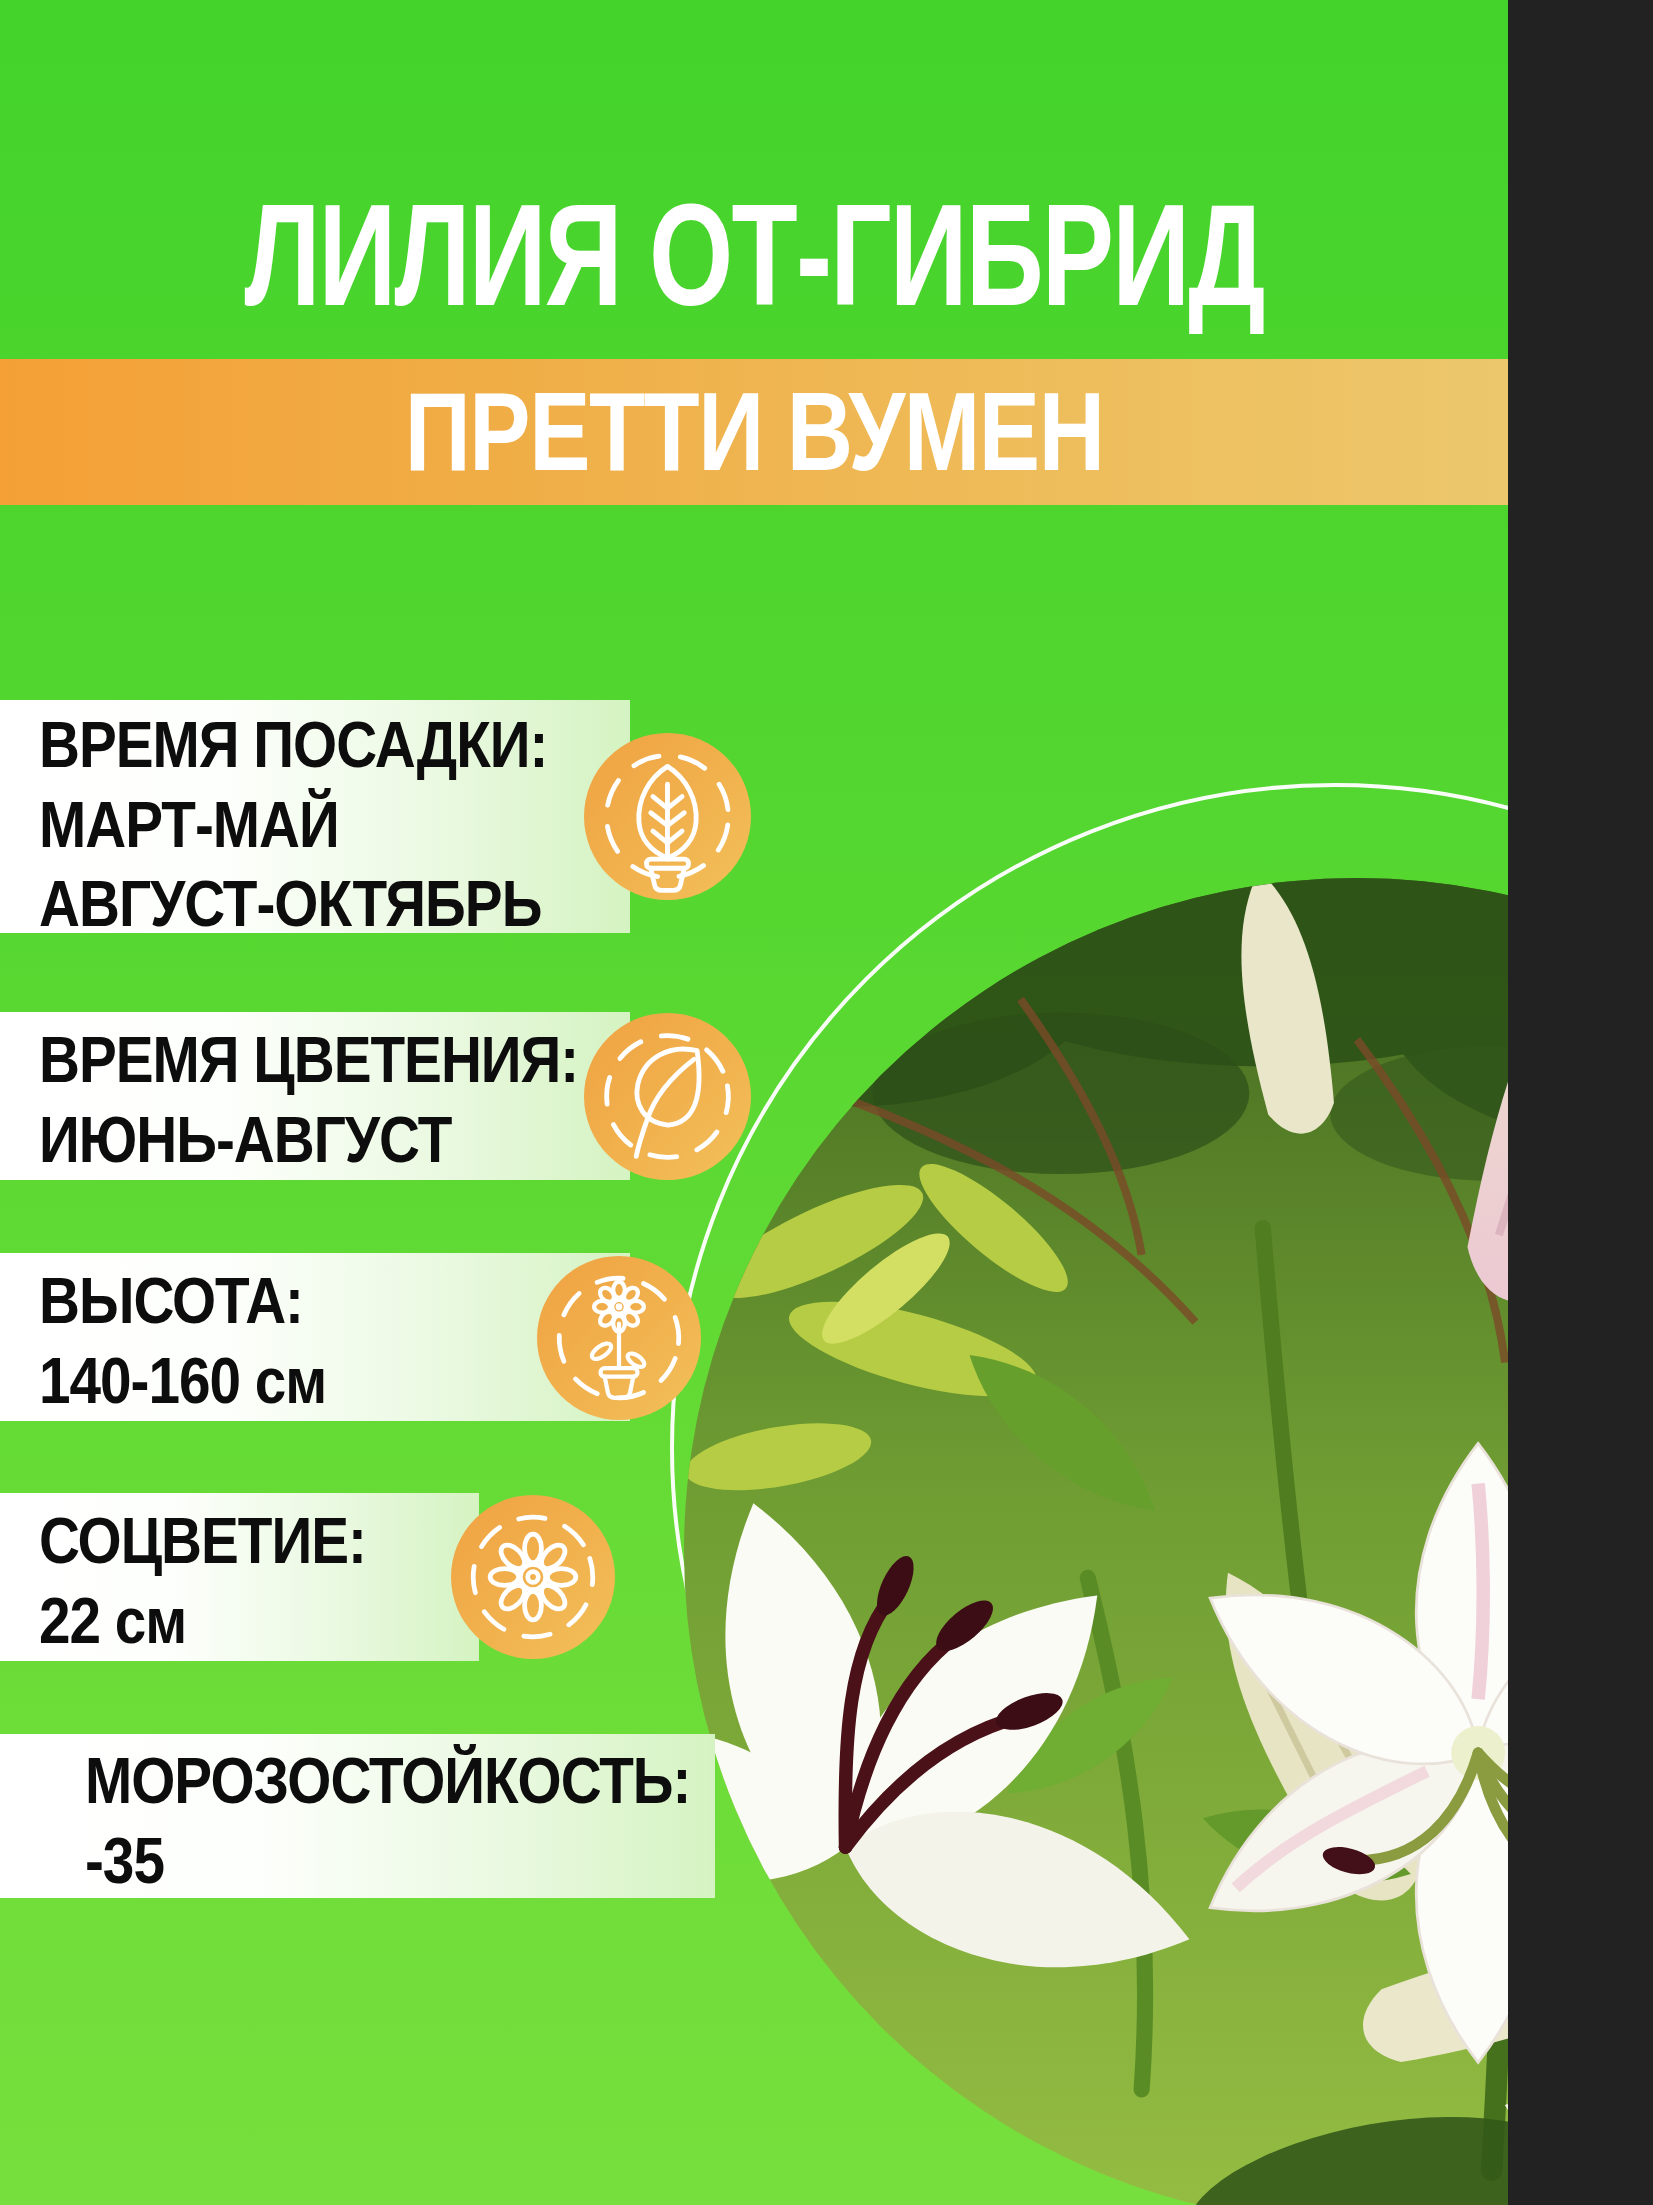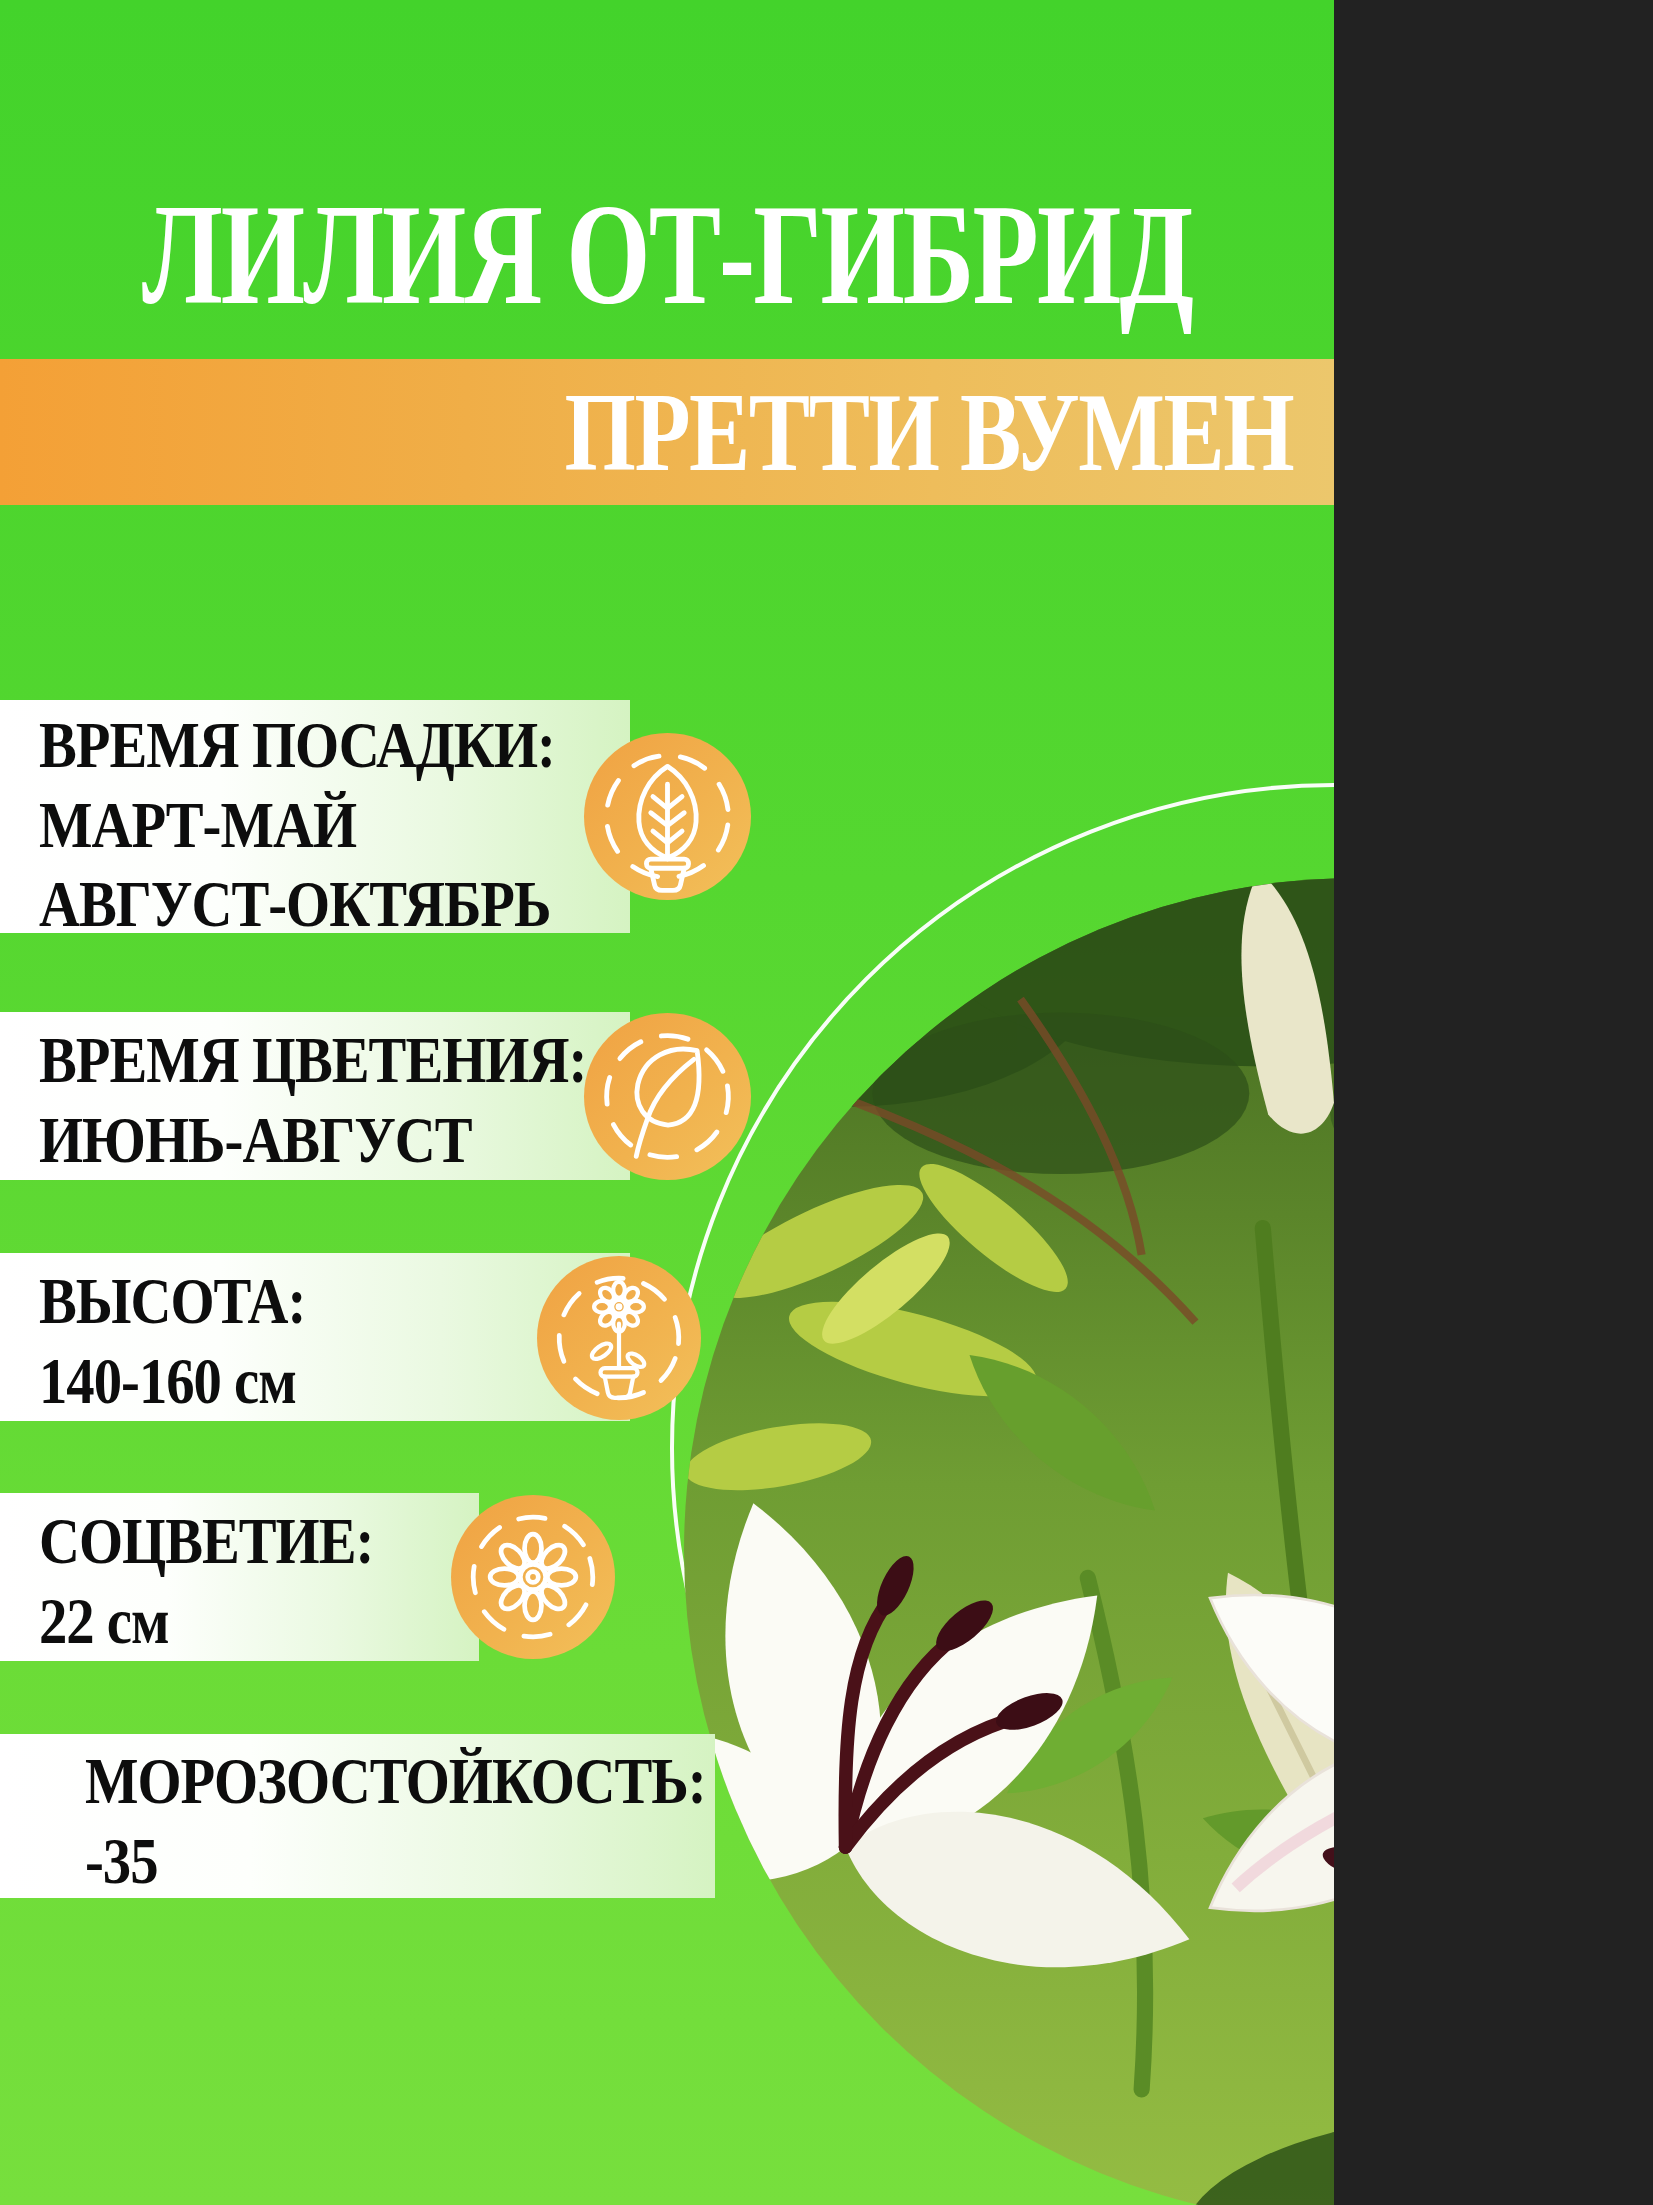--- a/index.html
+++ b/index.html
@@ -1,30 +1,30 @@
 <!DOCTYPE html>
 <html style="font-size:8.6px"><head>
 <meta charset="utf-8">
 <style>
   html,body{margin:0;padding:0;background:#222;}
   .canvas{
-    position:relative;width:1334px;height:2205px;overflow:hidden;
+    position:relative;width:1508px;height:2205px;overflow:hidden;
     background:linear-gradient(180deg,#43D32B 0%,#55D730 40%,#6BDC37 75%,#77DF3D 100%);
-    font-family:Liberation Serif, serif;
+    font-family:Liberation Sans, sans-serif;
   }
   .title{
     position:absolute;left:0;top:171px;width:100%;height:167px;
     display:flex;align-items:center;justify-content:center;
     color:#ffffff;font-weight:bold;font-size:129px;letter-spacing:-2.2px;
     transform:scale(0.84,1.12);transform-origin:center center;white-space:nowrap;
   }
   .variety-band{
     position:absolute;left:0;top:359px;width:100%;height:146px;
     background:linear-gradient(90deg,#F4A036 0%,#F0AE47 35%,#EEbd5b 70%,#ECC76C 100%);
-    display:flex;align-items:center;justify-content:flex-end;
+    display:flex;align-items:center;justify-content:center;
   }
   .variety-band .label{
     color:#ffffff;font-weight:bold;font-size:102px;letter-spacing:-1.6px;
     transform:scale(0.9,1.1);white-space:nowrap;
   }
   .badge{
     position:absolute;left:1356px;top:502px;width:277px;height:277px;border-radius:50%;
     background:linear-gradient(135deg,#F0A344 0%,#F1B650 55%,#F2C55F 100%);
   }
   .badge svg{position:absolute;left:0;top:0;}

